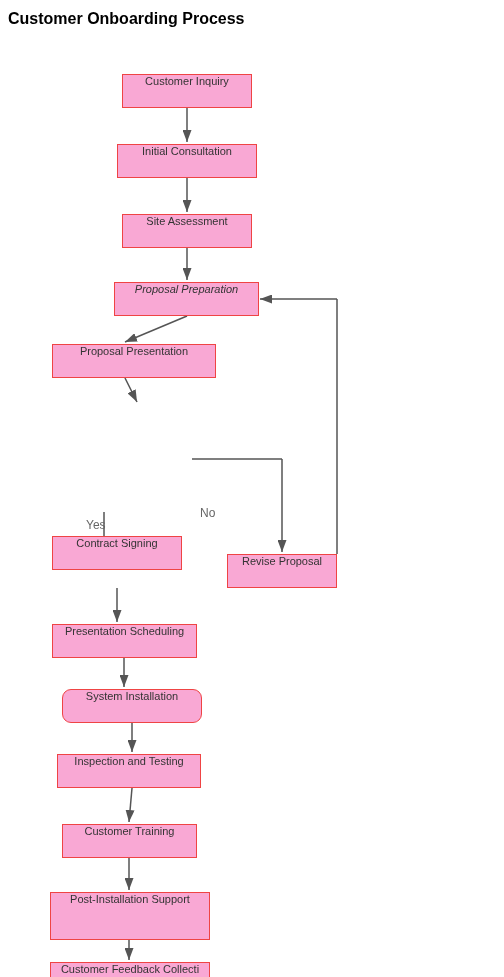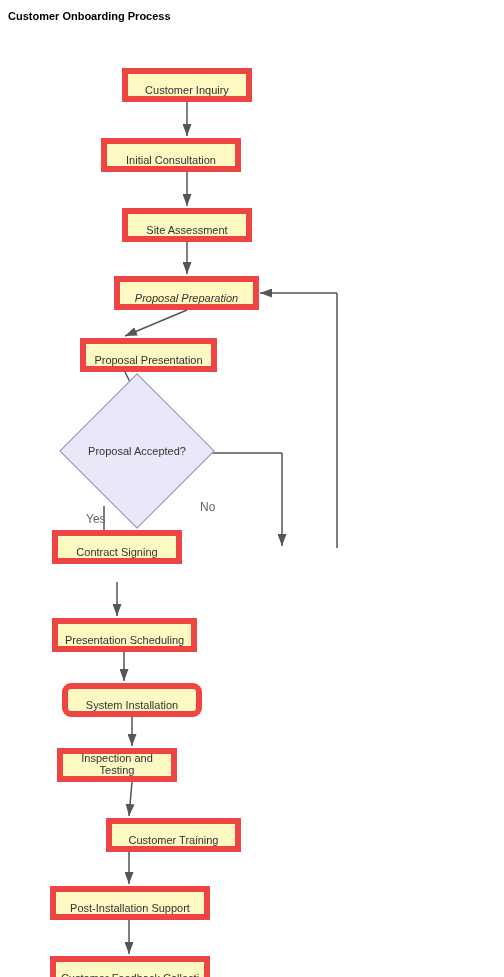--- a/index.html
+++ b/index.html
@@ -5,36 +5,36 @@
     * { box-sizing: border-box; margin: 0; padding: 0; }
     body {
       font-family: Arial, sans-serif;
       background: #fff;
       width: 504px;
       min-height: 977px;
       position: relative;
       overflow-x: hidden;
     }
     h1 {
-      font-size: 11px;
+      font-size: 16px;
       font-weight: bold;
       padding: 10px 8px 6px 8px;
       color: #000;
     }
     .flowchart {
       position: relative;
       width: 420px;
       margin: 0 auto;
     }
     .node {
       position: absolute;
-      background: #fef9c3;
-      border: 6px solid #ef4444;
+      background: #f9a8d4;
+      border: 1px solid #ef4444;
       display: flex;
-      align-items: flex-end;
+      align-items: flex-start;
       justify-content: center;
       text-align: center;
       font-size: 11px;
       color: #333;
     }
     .diamond {
       position: absolute;
       width: 110px;
       height: 110px;
       display: flex;
@@ -113,71 +113,70 @@
 
     <line x1="87" y1="824" x2="87" y2="856" stroke="#555" stroke-width="1.5" marker-end="url(#arrowhead)"></line>
 
     <line x1="87" y1="892" x2="87" y2="926" stroke="#555" stroke-width="1.5" marker-end="url(#arrowhead)"></line>
   </svg>
 
   <div class="node" style="left:80px;top:40px;width:130px;height:34px;">
     <span>Customer Inquiry</span>
   </div>
 
-  <div class="node" style="left:59px;top:110px;width:140px;height:34px;">
+  <div class="node" style="left:75px;top:110px;width:140px;height:34px;">
     <span>Initial Consultation</span>
   </div>
 
   <div class="node" style="left:80px;top:180px;width:130px;height:34px;">
     <span>Site Assessment</span>
   </div>
 
   <div class="node" style="left:72px;top:248px;width:145px;height:34px;font-style:italic;">
     <span>Proposal Preparation</span>
   </div>
 
-  <div class="node" style="left:10px;top:310px;width:137px;height:34px;margin-left:28px;">
+  <div class="node" style="left:10px;top:310px;width:164px;height:34px;">
     <span>Proposal Presentation</span>
   </div>
 
-  <div class="diamond" style="left:40px;top:368px;">
-    <div class="diamond-inner"></div>
-    <span class="diamond-label">Proposal Accepted?</span>
-  </div>
 
   <div class="yes-label" style="left:44px;top:484px;">
     <span>Yes</span>
   </div>
 
   <div class="no-label" style="left:158px;top:472px;">
     <span>No</span>
   </div>
 
   <div class="node" style="left:10px;top:502px;width:130px;height:34px;">
     <span>Contract Signing</span>
   </div>
 
+  <div class="node" style="left:185px;top:520px;width:110px;height:34px;">
+    <span>Revise Proposal</span>
+  </div>
 
   <div class="node" style="left:10px;top:590px;width:145px;height:34px;">
     <span>Presentation Scheduling</span>
   </div>
 
   <div class="node" style="left:20px;top:655px;width:140px;height:34px;border-radius:9px;">
     <span>System Installation</span>
   </div>
 
-  <div class="node" style="left:15px;top:720px;width:120px;height:34px;">
+  <div class="node" style="left:15px;top:720px;width:144px;height:34px;">
     <span>Inspection and Testing</span>
   </div>
 
-  <div class="node" style="left:20px;top:790px;width:135px;height:34px;margin-left:44px;">
+  <div class="node" style="left:20px;top:790px;width:135px;height:34px;">
     <span>Customer Training</span>
   </div>
 
-  <div class="node" style="left:8px;top:858px;width:160px;height:34px;">
+  <div class="node" style="left:8px;top:858px;width:160px;height:48px;">
     <span>Post-Installation Support</span>
   </div>
 
   <div class="node" style="left:8px;top:928px;width:160px;height:34px;overflow:hidden;">
     <span>Customer Feedback Collecti</span>
   </div>
 
 </div>
 
 </body></html>

